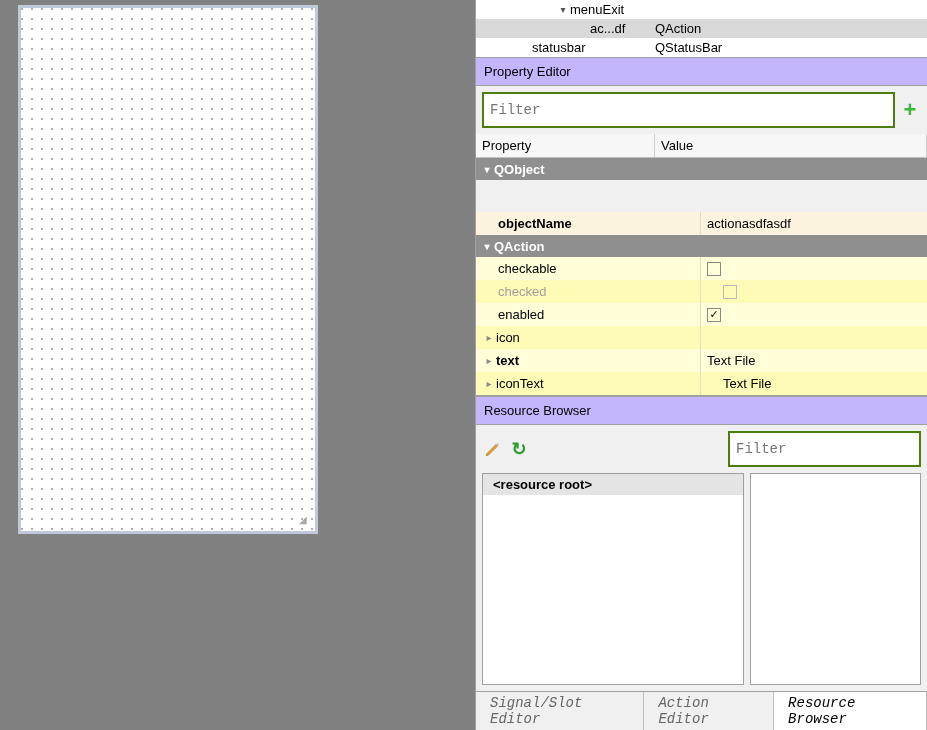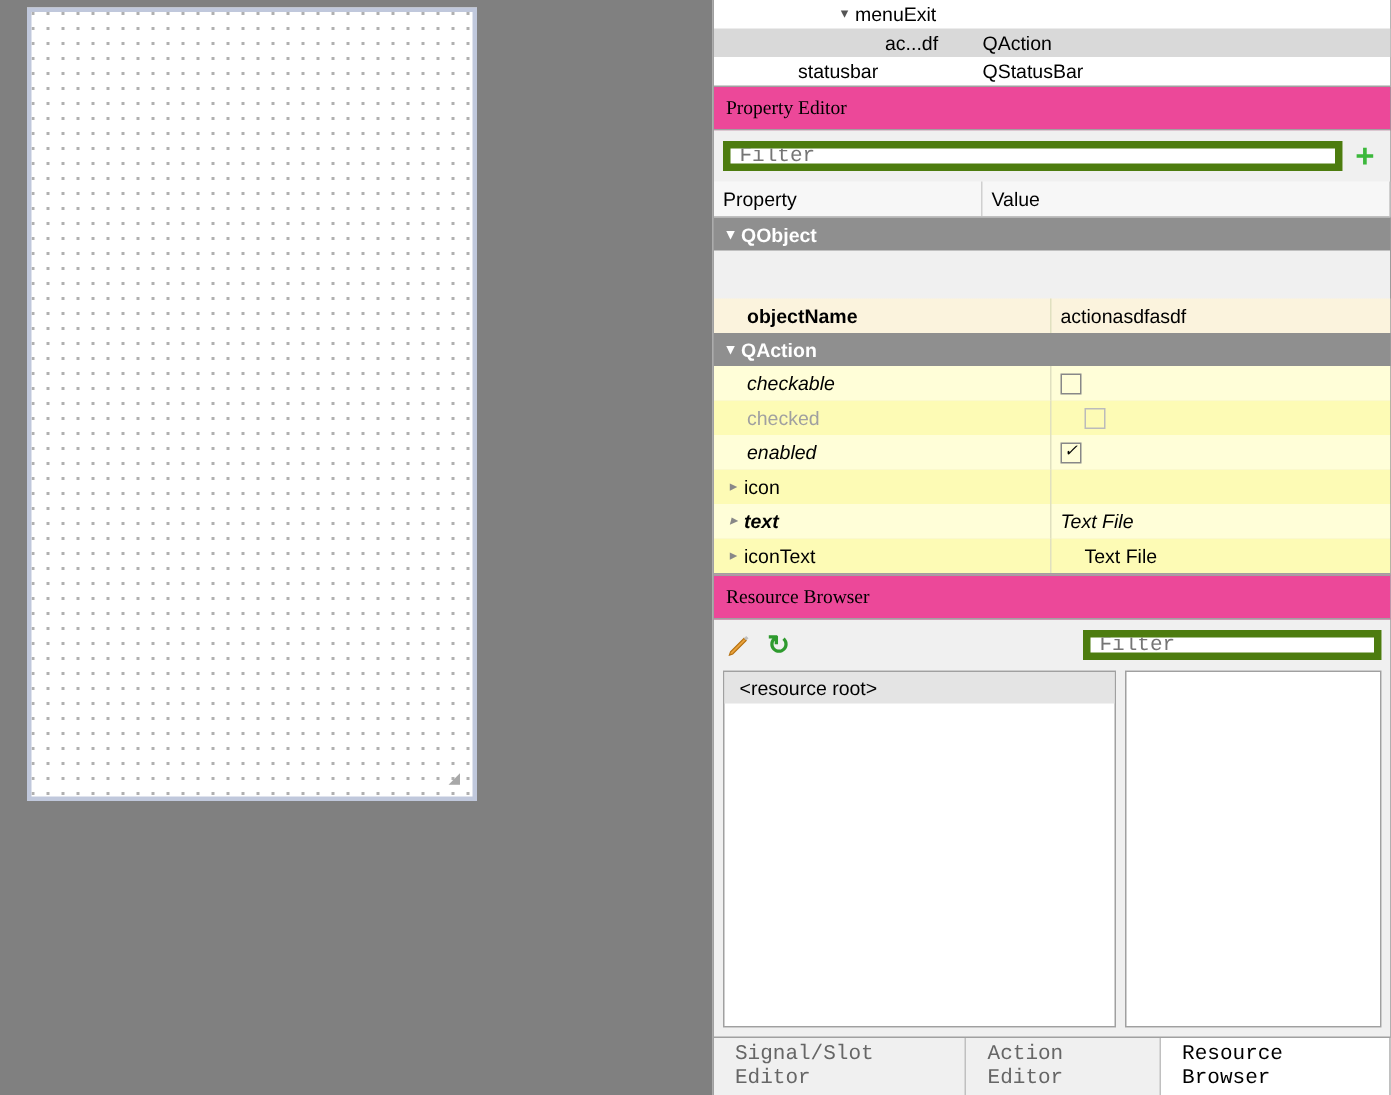--- a/index.html
+++ b/index.html
@@ -61,37 +61,36 @@
 .tree-indent { display: inline-block; }
 .tree-arrow {
   display: inline-flex;
   width: 14px;
   align-items: center;
   justify-content: center;
   color: #555;
   font-size: 10px;
 }
 .panel-title {
-  background: #ec4899;
+  background: #c4b5fd;
   border-bottom: 1px solid #a0a0a0;
   padding: 6px 8px;
   font-size: 13px;
-  font-family: Liberation Serif, serif;
 }
 .filter-row {
   display: flex;
   align-items: center;
   padding: 6px 6px;
   gap: 4px;
   background: #f0f0f0;
 }
 .filter-input {
   flex: 1;
-  height: 20px;
-  border: 5px solid #4d7c0f;
+  height: 36px;
+  border: 2px solid #4d7c0f;
   padding: 2px 6px;
   font-family: "Courier New", monospace;
   font-size: 14px;
   color: #701a75;
   background: #fff;
 }
 .plus-icon {
   width: 22px; height: 22px;
   display: inline-flex;
   align-items: center;
@@ -149,21 +148,21 @@
   display: inline-flex;
   align-items: center;
   justify-content: center;
   color: #888;
   font-size: 10px;
 }
 .qobject-sub {
   background: linear-gradient(#fbf3dd,#fbf3dd);
   margin-top: 32px;
 }
-.qaction-sub.zebra-a { background: #fffed8; font-style: italic; }
+.qaction-sub.zebra-a { background: #fffed8; }
 .qaction-sub.zebra-b { background: #fdfbb5; gap: 16px; }
 .bold { font-weight: bold; }
 .disabled-text { color: #a0a0a0; }
 .checkbox {
   width: 14px; height: 14px;
   border: 1px solid #888;
   display: inline-flex;
   align-items: center;
   justify-content: center;
   font-size: 11px;
@@ -208,38 +207,40 @@
 }
 .rb-tree {
   width: 262px;
   background: #fff;
   border: 1px solid #a0a0a0;
 }
 .rb-tree-item {
   background: #e4e4e4;
   padding: 3px 10px;
   font-size: 13px;
+  font-weight: bold;
 }
 .rb-preview {
   flex: 1;
   background: #fff;
   border: 1px solid #a0a0a0;
 }
 .bottom-tabs {
   display: flex;
   background: #f0f0f0;
   border-top: 1px solid #a0a0a0;
   font-family: "Courier New", monospace;
   font-size: 14px;
 }
 .tab {
   padding: 3px 14px;
   border-right: 1px solid #c0c0c0;
   cursor: pointer;
   color: #666;
+  font-style: italic;
 }
 .tab.active {
   background: #fff;
   color: #000;
 }
 .pencil-svg { width: 18px; height: 18px; }
 </style>
 </head>
 <body>
 

